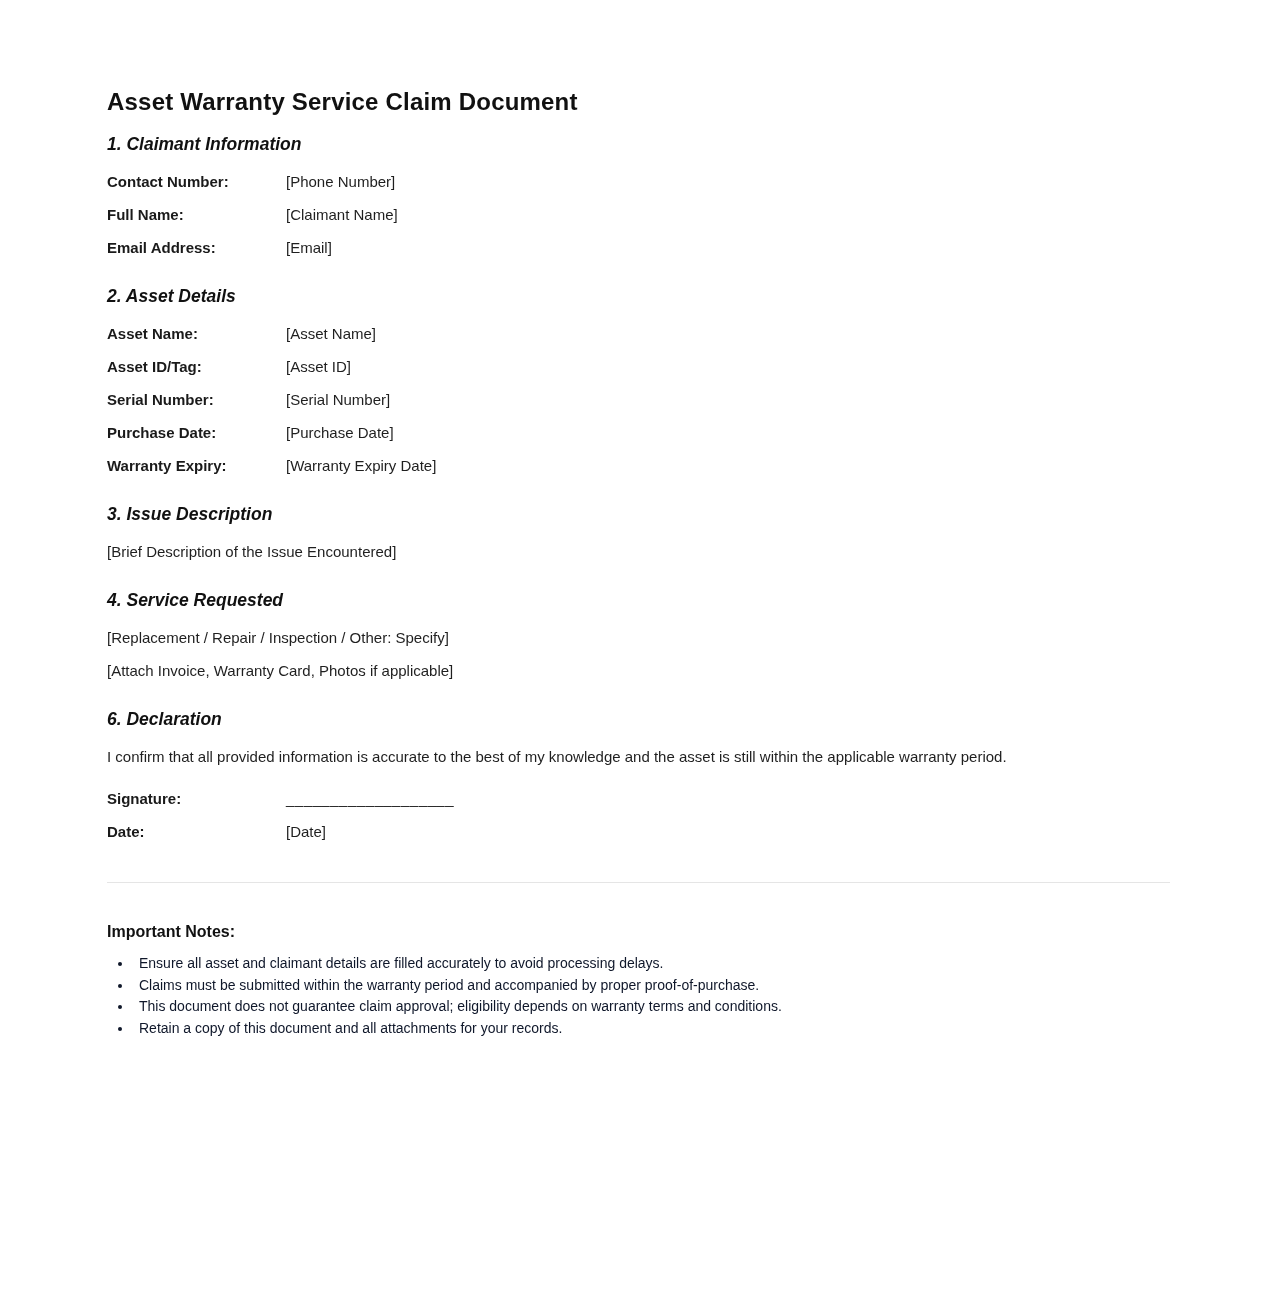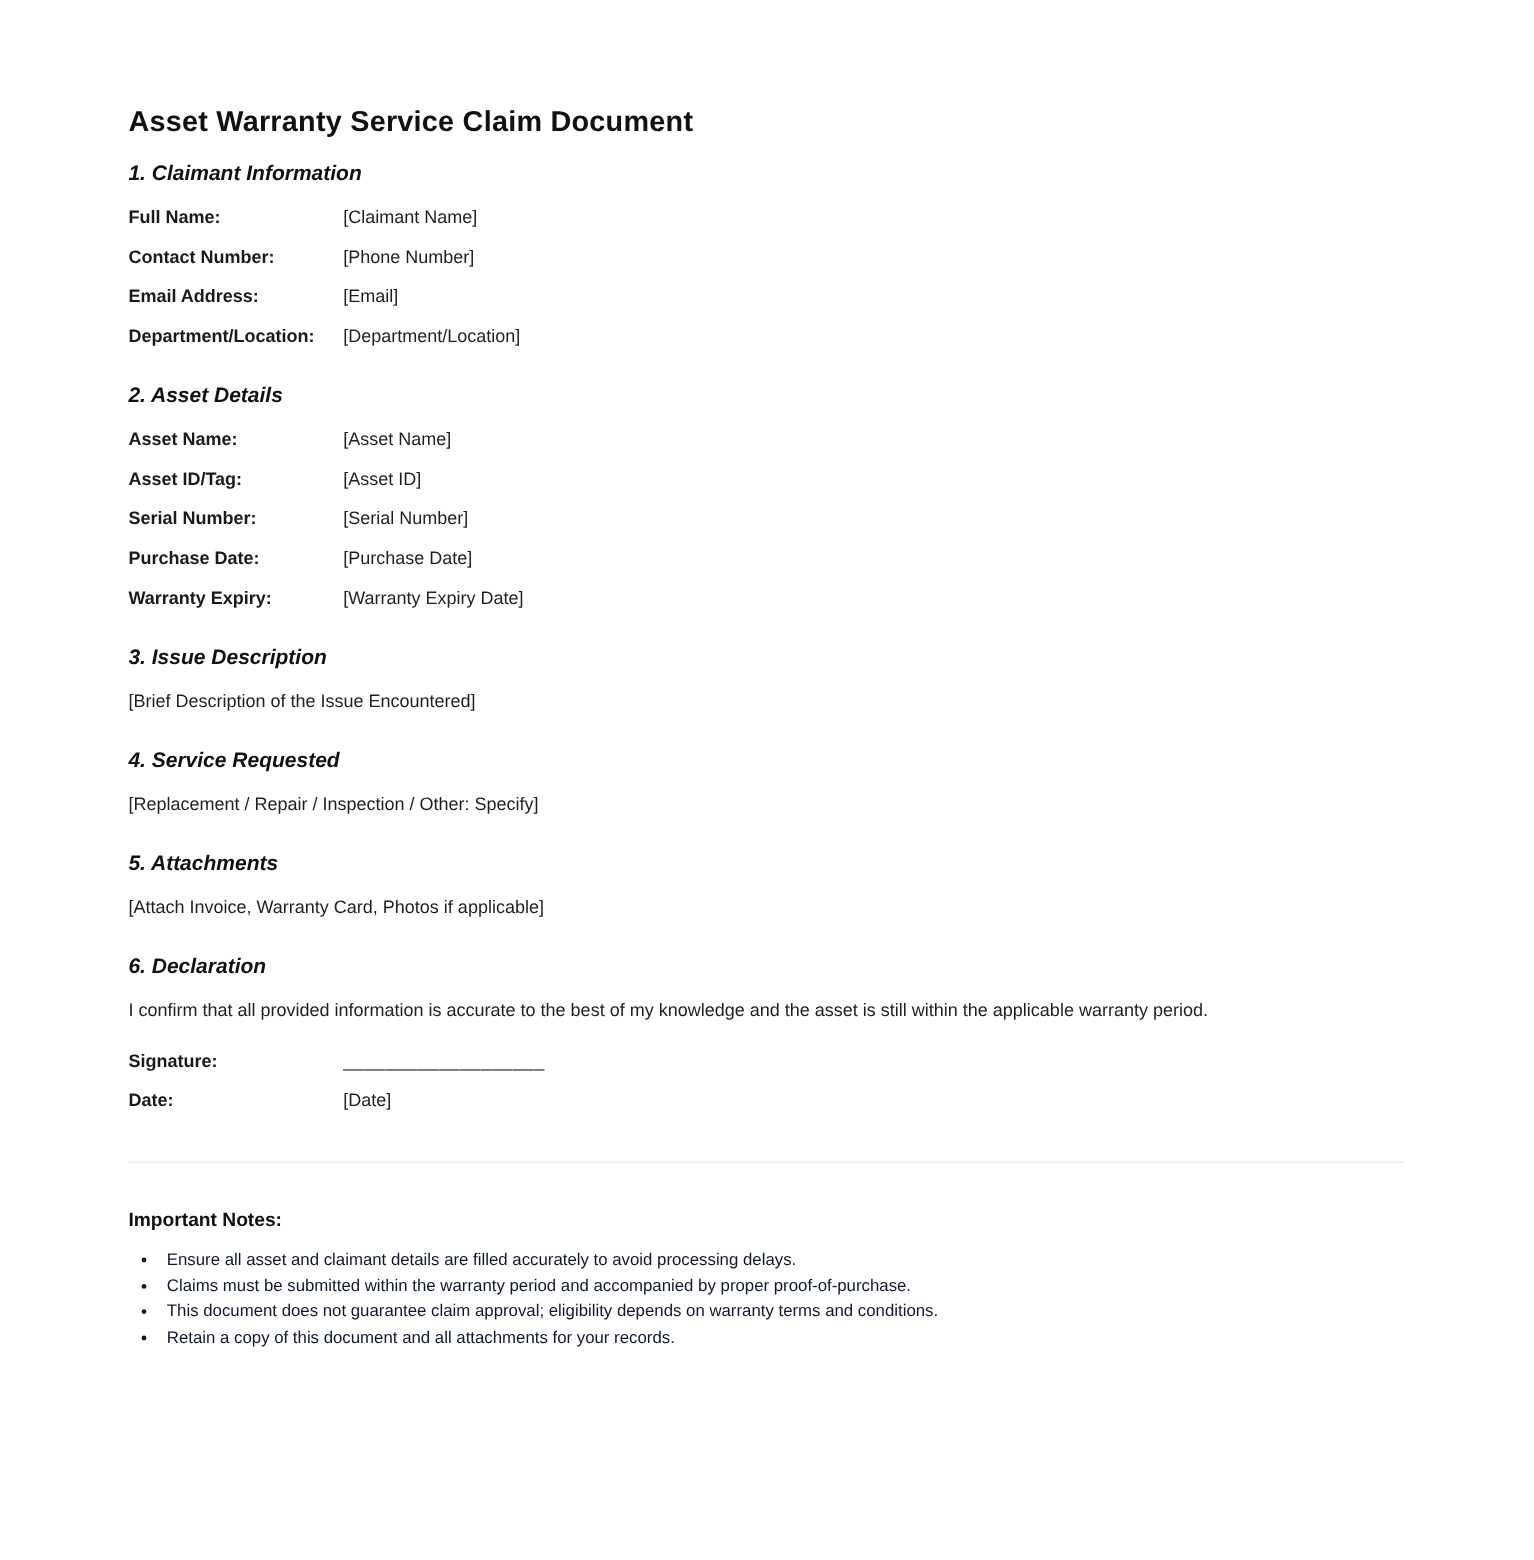--- a/index.html
+++ b/index.html
@@ -86,34 +86,30 @@
 </head>
 <body>
 
 <div class="page">
 
   <h1 class="doc-title">Asset Warranty Service Claim Document</h1>
 
   <div class="section">
     <h2 class="section-heading first">1. Claimant Information</h2>
     <div class="field-row">
+      <span class="field-label">Contact Number:</span>
+      <span class="field-value">[Phone Number]</span>
+    </div>
+    <div class="field-row">
       <span class="field-label">Full Name:</span>
       <span class="field-value">[Claimant Name]</span>
     </div>
     <div class="field-row">
-      <span class="field-label">Contact Number:</span>
-      <span class="field-value">[Phone Number]</span>
-    </div>
-    <div class="field-row">
       <span class="field-label">Email Address:</span>
       <span class="field-value">[Email]</span>
-    </div>
-    <div class="field-row">
-      <span class="field-label">Department/Location:</span>
-      <span class="field-value">[Department/Location]</span>
     </div>
   </div>
 
   <div class="section">
     <h2 class="section-heading">2. Asset Details</h2>
     <div class="field-row">
       <span class="field-label">Asset Name:</span>
       <span class="field-value">[Asset Name]</span>
     </div>
     <div class="field-row">
@@ -138,21 +134,20 @@
     <h2 class="section-heading">3. Issue Description</h2>
     <p class="section-body">[Brief Description of the Issue Encountered]</p>
   </div>
 
   <div class="section">
     <h2 class="section-heading">4. Service Requested</h2>
     <p class="section-body">[Replacement / Repair / Inspection / Other: Specify]</p>
   </div>
 
   <div class="section">
-    <h2 class="section-heading">5. Attachments</h2>
     <p class="section-body">[Attach Invoice, Warranty Card, Photos if applicable]</p>
   </div>
 
   <div class="section">
     <h2 class="section-heading">6. Declaration</h2>
     <p class="section-body">I confirm that all provided information is accurate to the best of my knowledge and the asset is still within the applicable warranty period.</p>
     <div class="field-row" style="margin-top:21px">
       <span class="field-label">Signature:</span>
       <span class="field-value sig-line">___________________</span>
     </div>

